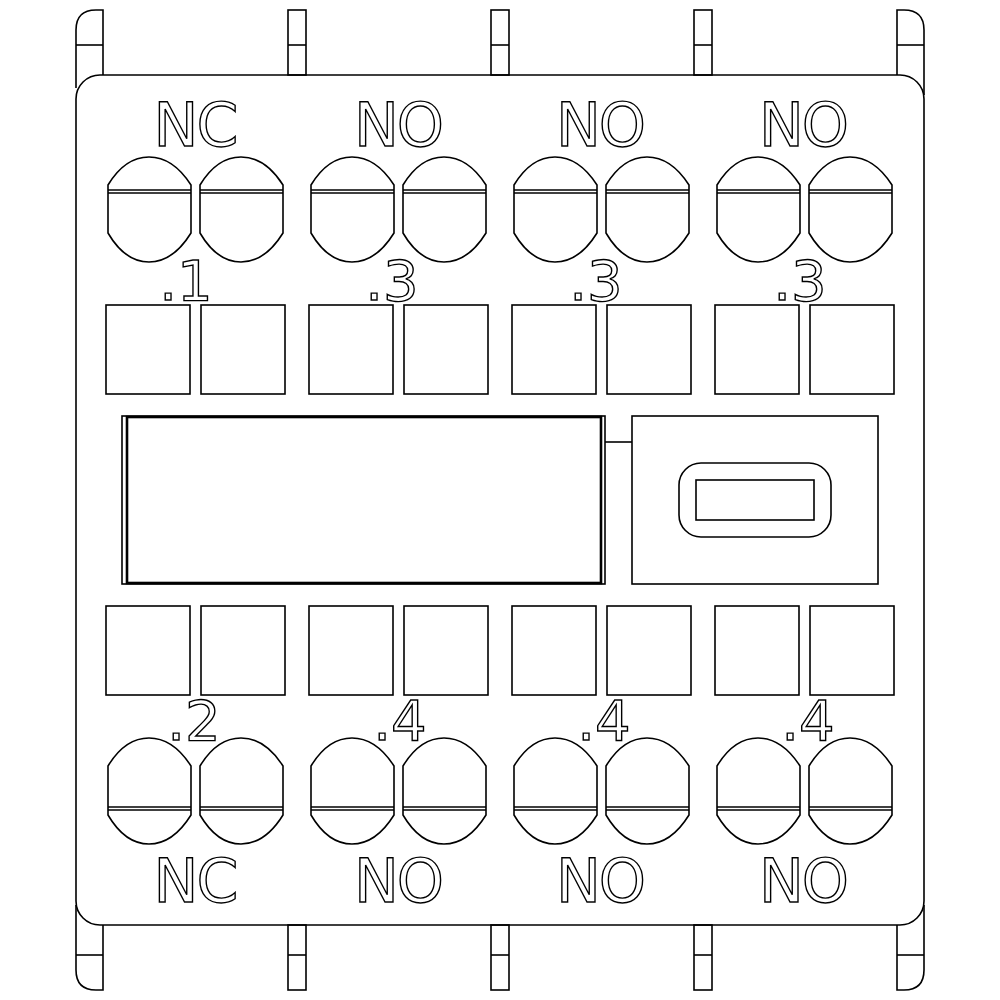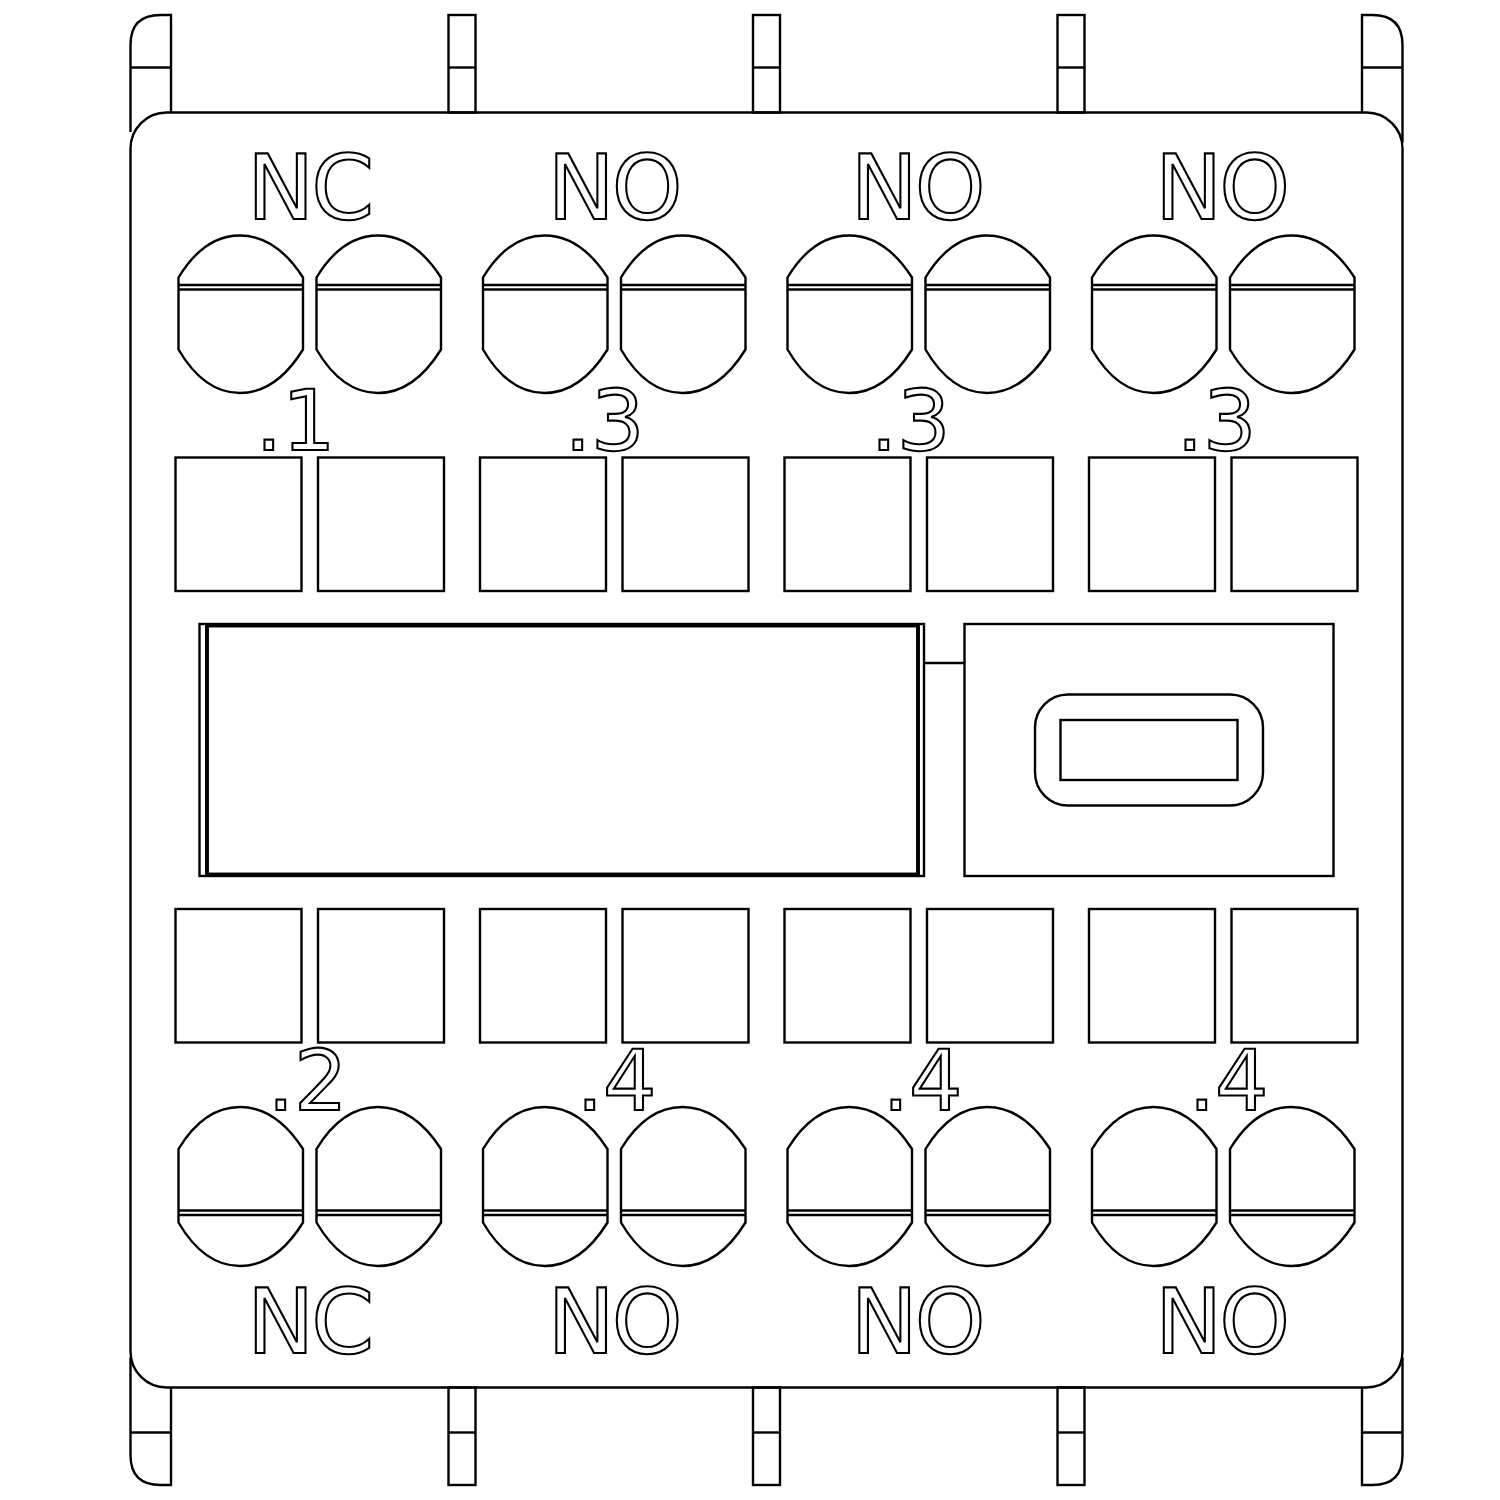--- a/index.html
+++ b/index.html
@@ -1,17 +1,17 @@
 <!DOCTYPE html>
 <html><head>
   <meta charset="utf-8">
   <style>
     html, body { margin: 0; padding: 0; background: #ffffff; }
     body { width: 1000px; height: 1000px; overflow: hidden; }
-    #stage { position: absolute; left: 0; top: 0; width: 836px; height: 1000px; margin-left: 11px; }
+    #stage { position: absolute; left: 0; top: 0; width: 836px; height: 1000px; }
     svg { display: block; }
     .ln { fill: none; stroke: #000; stroke-width: 1.6; }
     .lnb { fill: none; stroke: #000; stroke-width: 2.6; }
     .txt {
       font-family: "DejaVu Sans", sans-serif;
       font-size: 60px;
       fill: #ffffff;
       stroke: #000;
       stroke-width: 1.4;
       letter-spacing: -2px;

